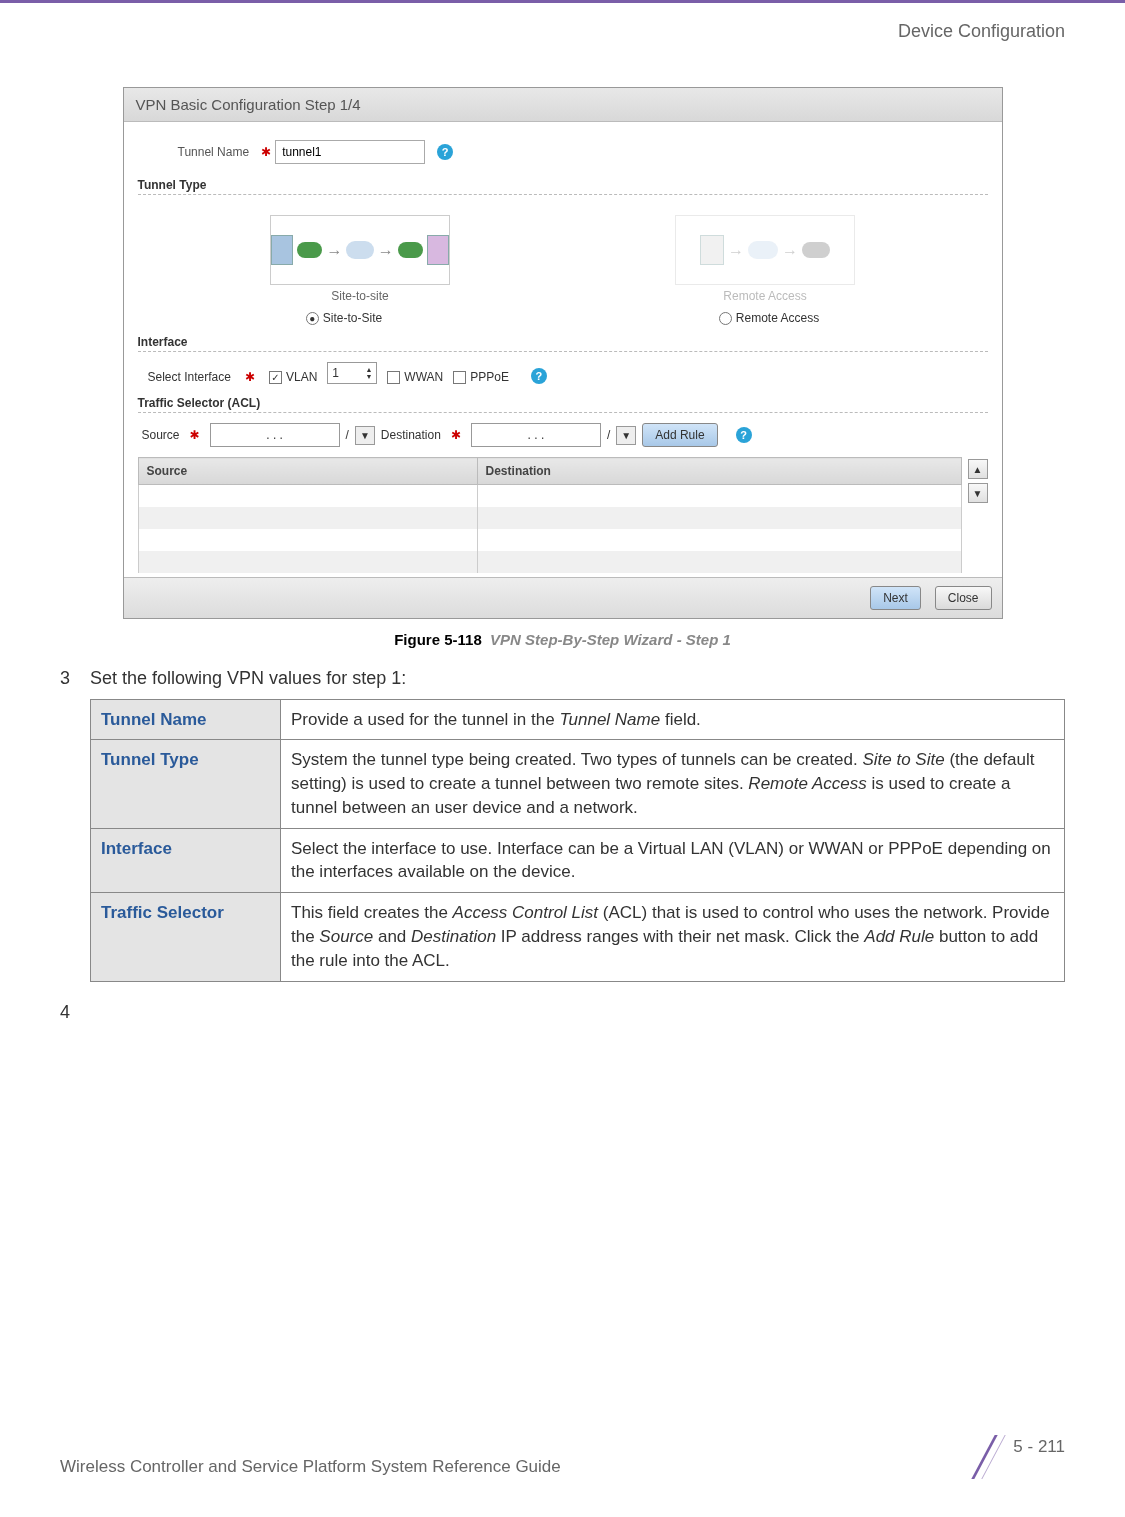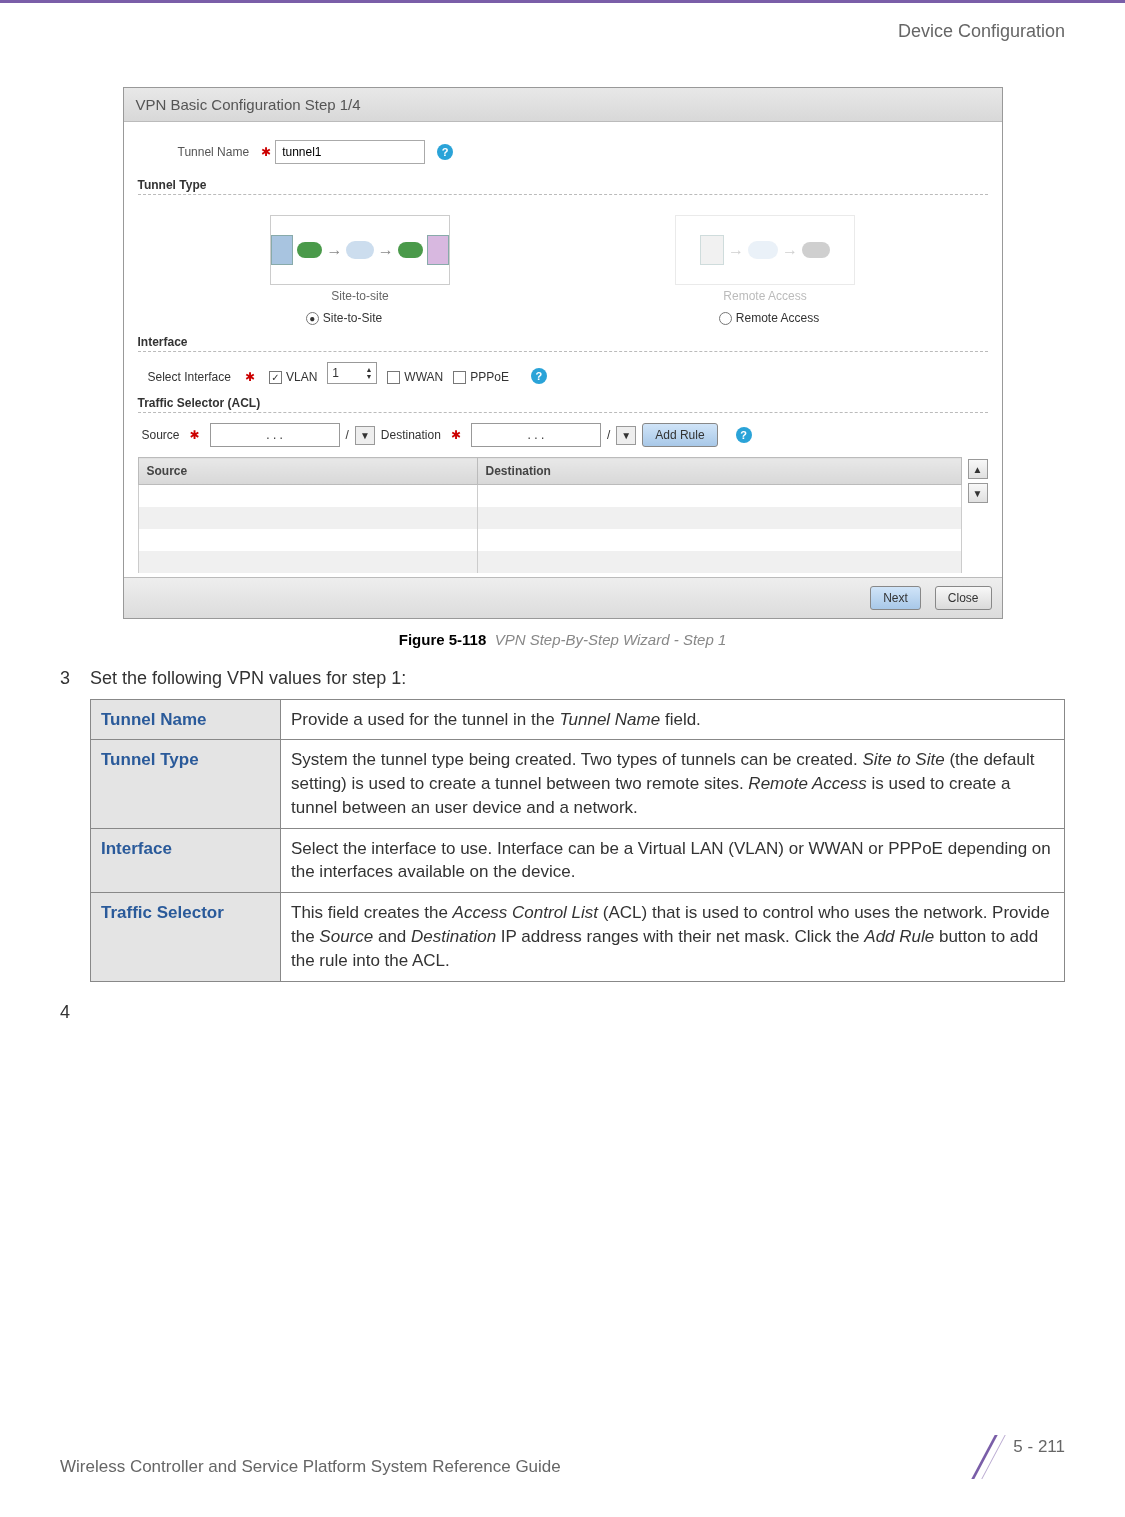--- a/index.html
+++ b/index.html
@@ -218,21 +218,21 @@
       display: flex;
       justify-content: flex-end;
       gap: 14px;
     }
     .figure-caption {
       text-align: center;
       margin-top: 12px;
       font-size: 15px;
     }
     .figure-caption .num { font-weight: bold; color: #000; }
-    .figure-caption .desc { font-style: italic; color: #888; }
+    .figure-caption .desc { font-style: italic; color: #888; font-weight: bold; }
     .body-text {
       font-size: 18px;
       color: #333;
       font-weight: 300;
       margin-top: 20px;
     }
     .step-item {
       display: flex;
       margin-top: 20px;
     }

